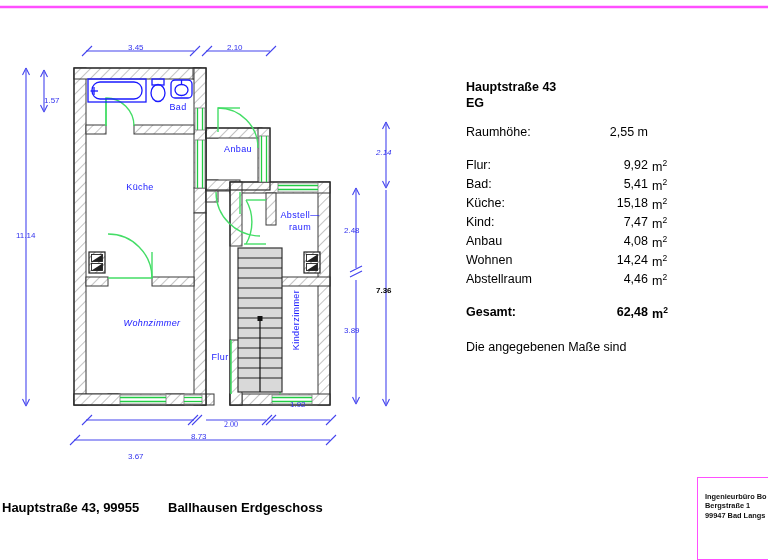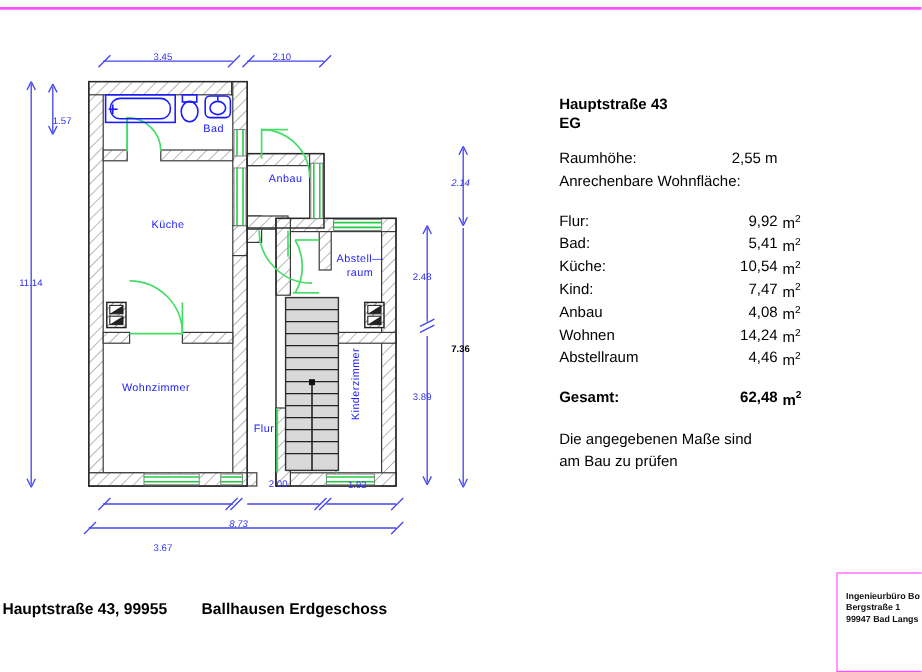--- a/index.html
+++ b/index.html
@@ -268,69 +268,66 @@
       <line x1="386" y1="124" x2="386" y2="186"></line>
       <path d="M386,122 L382.5,129 M386,122 L389.5,129"></path>
       <path d="M386,188 L382.5,181 M386,188 L389.5,181"></path>
       <line x1="386" y1="190" x2="386" y2="404"></line>
       <path d="M386,406 L382.5,399 M386,406 L389.5,399"></path>
     </g>
   </svg>
 
   <div class="plabel" style="left:128px;top:102px;width:60px;margin-left:20px;">Bad</div>
   <div class="plabel" style="left:110px;top:182px;width:60px;">Küche</div>
-  <div class="plabel" style="left:94px;top:318px;width:72px;">Wohnzimmer</div>
+  <div class="plabel" style="left:116px;top:318px;width:72px;font-style:italic;">Wohnzimmer</div>
   <div class="plabel" style="left:210px;top:144px;width:56px;">Anbau</div>
   <div class="plabel" style="left:272px;top:210px;width:56px;">Abstell—</div>
   <div class="plabel" style="left:272px;top:222px;width:56px;">raum</div>
   <div class="plabel rot" style="left:258px;top:315px;width:76px;">Kinderzimmer</div>
   <div class="plabel" style="left:200px;top:352px;width:40px;">Flur</div>
 
   <div class="dim" style="left:128px;top:43px;">3.45</div>
   <div class="dim" style="left:227px;top:43px;">2.10</div>
 
   <div class="dim" style="left:128px;top:412px;margin-top:40px;">3.67</div>
-  <div class="dim" style="left:224px;top:399px;">2.00</div>
+  <div class="dim" style="left:224px;top:420px;font-family:Liberation Serif, serif;">2.00</div>
   <div class="dim" style="left:290px;top:400px;">1.92</div>
-  <div class="dim" style="left:191px;top:432px;font-style:italic;">8.73</div>
+  <div class="dim" style="left:191px;top:432px;">8.73</div>
 
   <div class="dim" style="left:44px;top:96px;">1.57</div>
   <div class="dim" style="left:16px;top:231px;">11.14</div>
 
   <div class="dim" style="left:344px;top:226px;">2.48</div>
   <div class="dim" style="left:344px;top:326px;">3.89</div>
   <div class="dim" style="left:376px;top:148px;font-style:italic;">2.14</div>
   <div class="dim blk" style="left:376px;top:286px;">7.36</div>
 
   <div class="info">
     <div class="hdr">Hauptstraße 43</div>
     <div class="hdr">EG</div>
     <div class="gap14"></div>
     <div class="row">
       <span class="k">Raumhöhe:</span>
       <span class="v">2,55 m</span>
     </div>
-    <div class="row">
-      <span class="k">Anrechenbare Wohnfläche:</span>
-    </div>
     <div class="gap14"></div>
 
     <div class="row">
       <span class="k">Flur:</span>
       <span class="v">9,92</span>
       <span class="u"><span>m</span><span class="sup">2</span></span>
     </div>
     <div class="row">
       <span class="k">Bad:</span>
       <span class="v">5,41</span>
       <span class="u"><span>m</span><span class="sup">2</span></span>
     </div>
     <div class="row">
       <span class="k">Küche:</span>
-      <span class="v">10,54</span>
+      <span class="v">15,18</span>
       <span class="u"><span>m</span><span class="sup">2</span></span>
     </div>
     <div class="row">
       <span class="k">Kind:</span>
       <span class="v">7,47</span>
       <span class="u"><span>m</span><span class="sup">2</span></span>
     </div>
     <div class="row">
       <span class="k">Anbau</span>
       <span class="v">4,08</span>
@@ -348,21 +345,20 @@
     </div>
 
     <div class="gap14"></div>
     <div class="row bold">
       <span class="k">Gesamt:</span>
       <span class="v">62,48</span>
       <span class="u"><span>m</span><span class="sup">2</span></span>
     </div>
     <div class="gap10"></div>
     <div class="note">Die angegebenen Maße sind</div>
-    <div class="note" style="margin-top:0;">am Bau zu prüfen</div>
   </div>
 
   <div class="btitle a">Hauptstraße 43, 99955</div>
   <div class="btitle b">Ballhausen Erdgeschoss</div>
 
   <div class="tblock">
     <div class="lines">
       <div>Ingenieurbüro Bo</div>
       <div>Bergstraße 1</div>
       <div>99947 Bad Langs</div>

